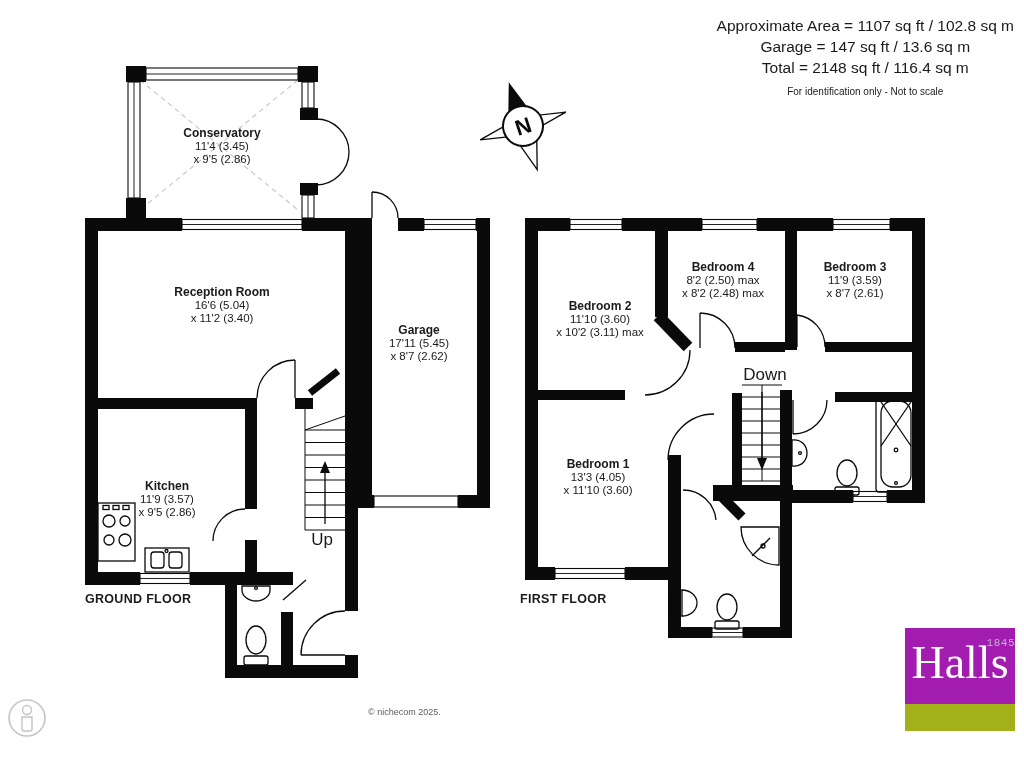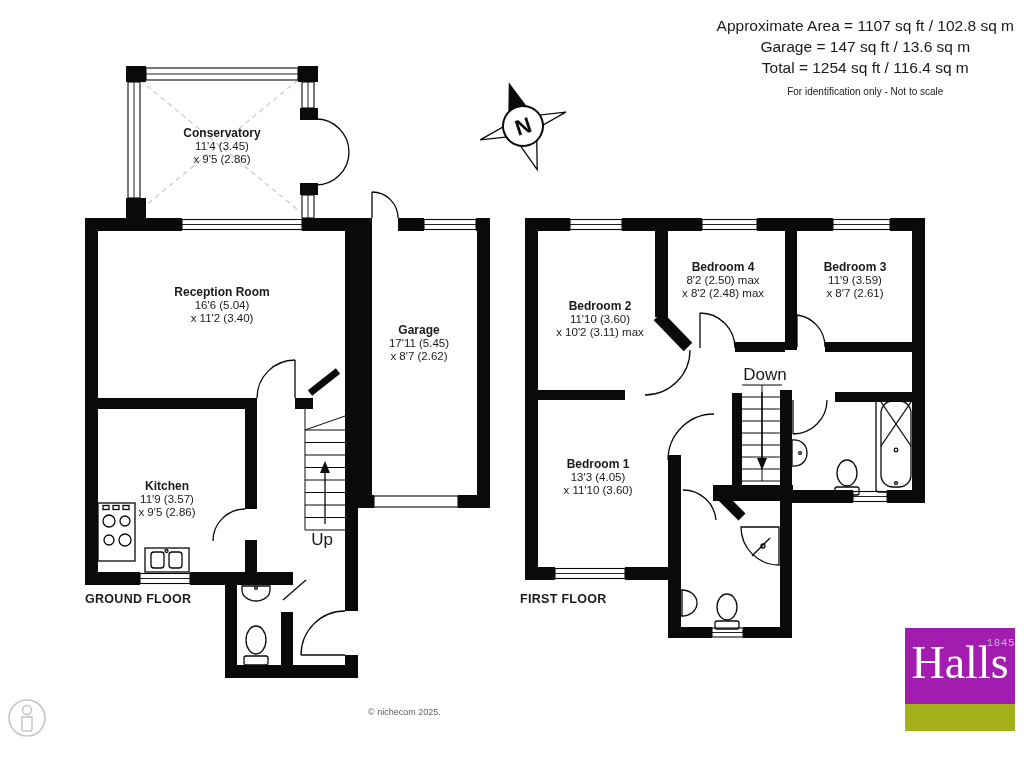--- a/index.html
+++ b/index.html
@@ -244,21 +244,21 @@
       <polygon class="tl" points="523,172 511,133 535,133" fill="#fff"></polygon>
       <polygon class="tl" points="478,126 512,119 512,133" fill="#fff"></polygon>
       <circle cx="523" cy="126" r="20" fill="#ffffff" stroke="#0a0a0a" stroke-width="2"></circle>
       <text x="523" y="134" text-anchor="middle" font-size="22" font-weight="bold" font-family="Liberation Sans, sans-serif" fill="#0a0a0a">N</text>
     </g>
   </svg>
 
   <div class="hdr">
     <div>Approximate Area = 1107 sq ft / 102.8 sq m</div>
     <div>Garage = 147 sq ft / 13.6 sq m</div>
-    <div>Total = 1254 sq ft / 116.4 sq m</div>
+    <div>Total = 2148 sq ft / 116.4 sq m</div>
     <div class="hdr-small">For identification only - Not to scale</div>
   </div>
 
   <div class="rlabel" style="left:222px;top:127px">
     <div class="rname">Conservatory</div>
     <div>11'4 (3.45)</div>
     <div>x 9'5 (2.86)</div>
   </div>
   <div class="rlabel" style="left:222px;top:286px">
     <div class="rname">Reception Room</div>

